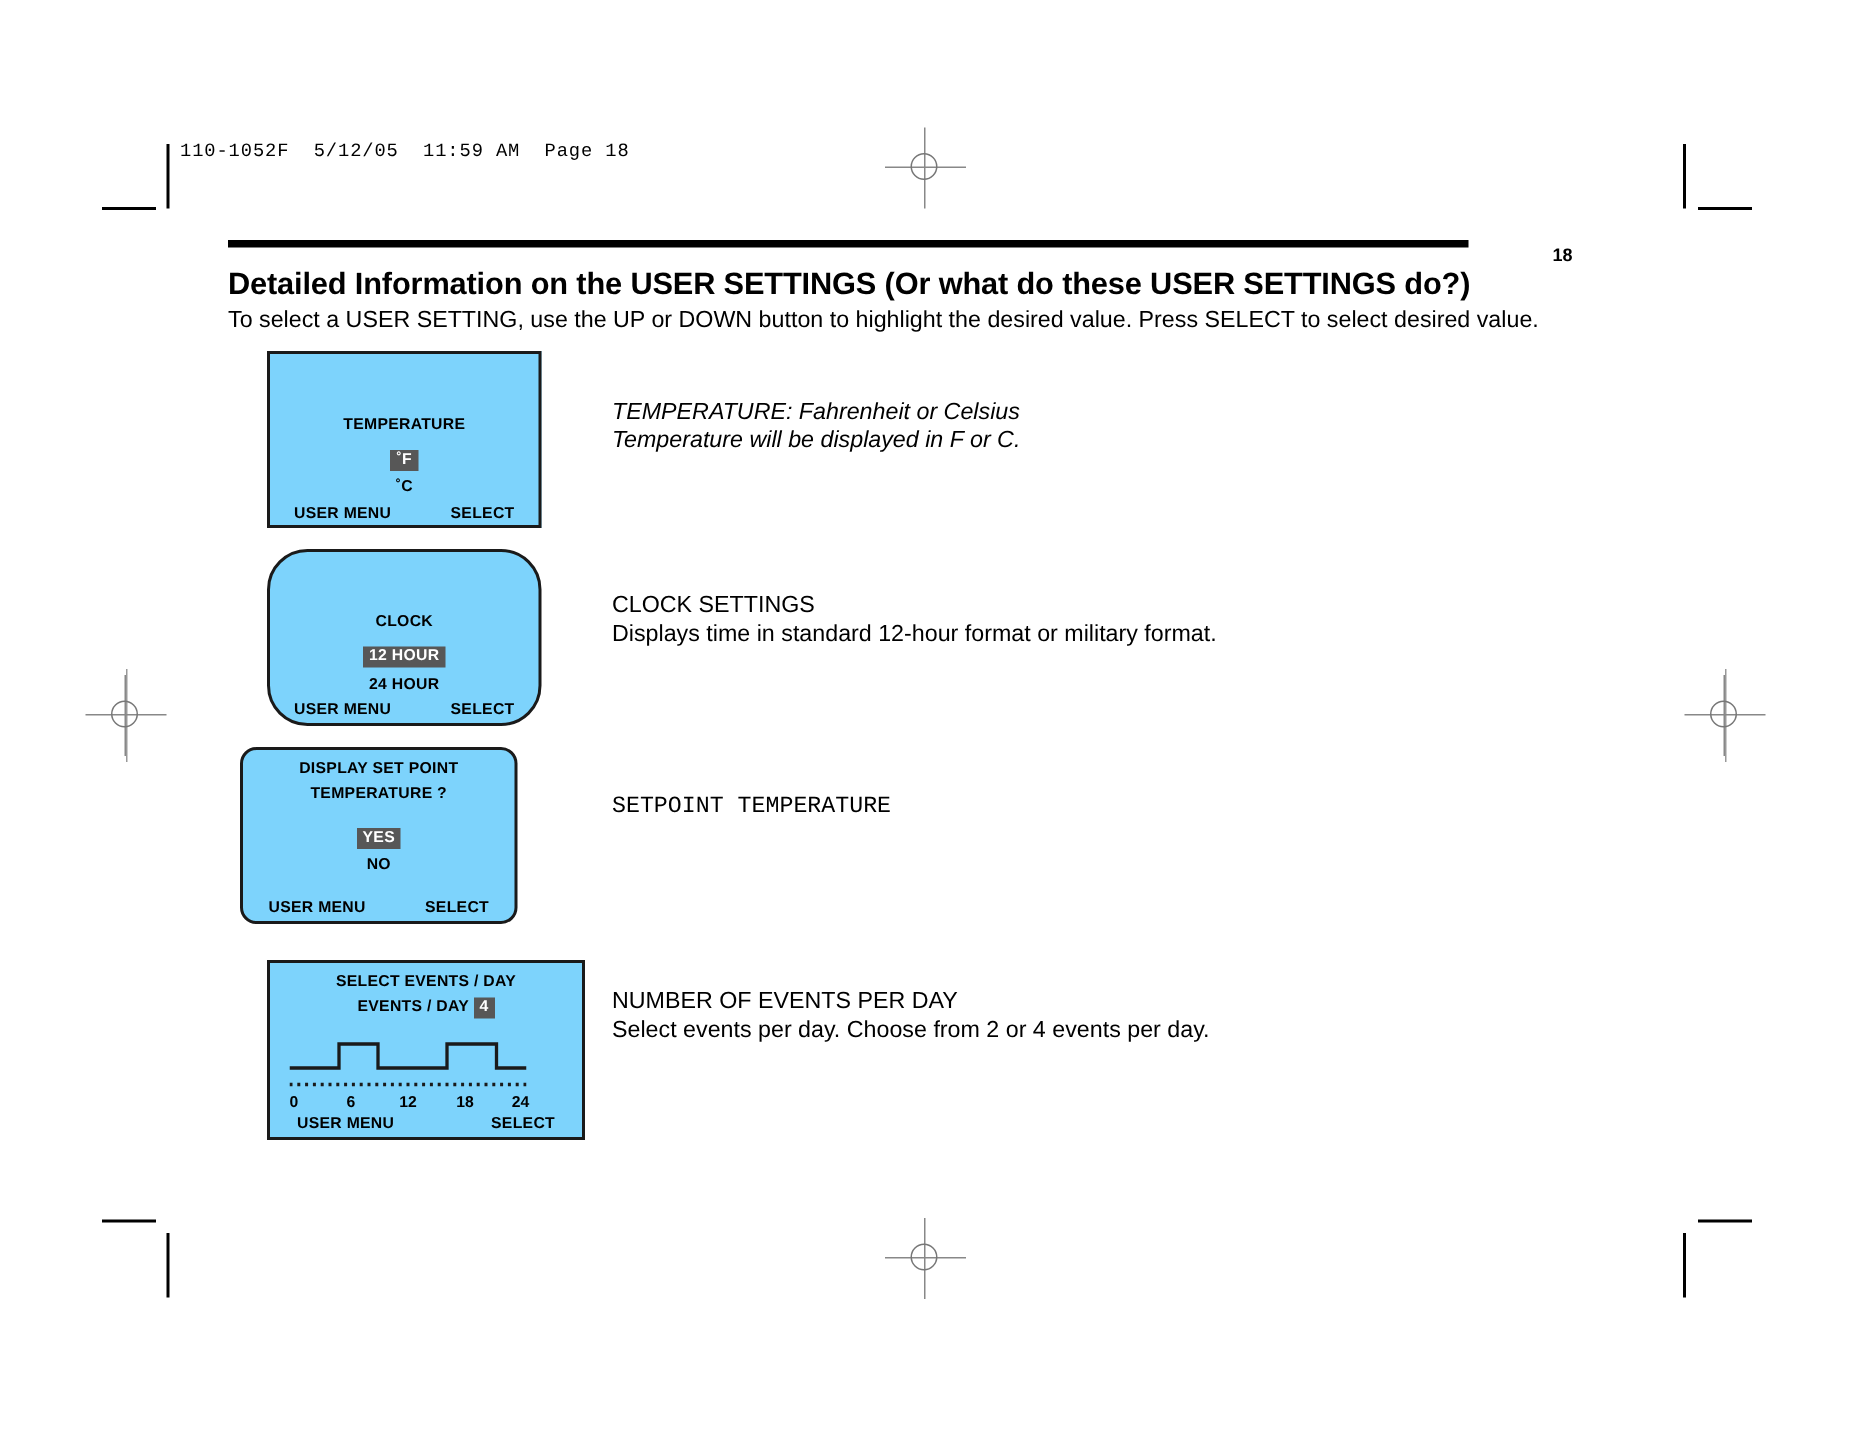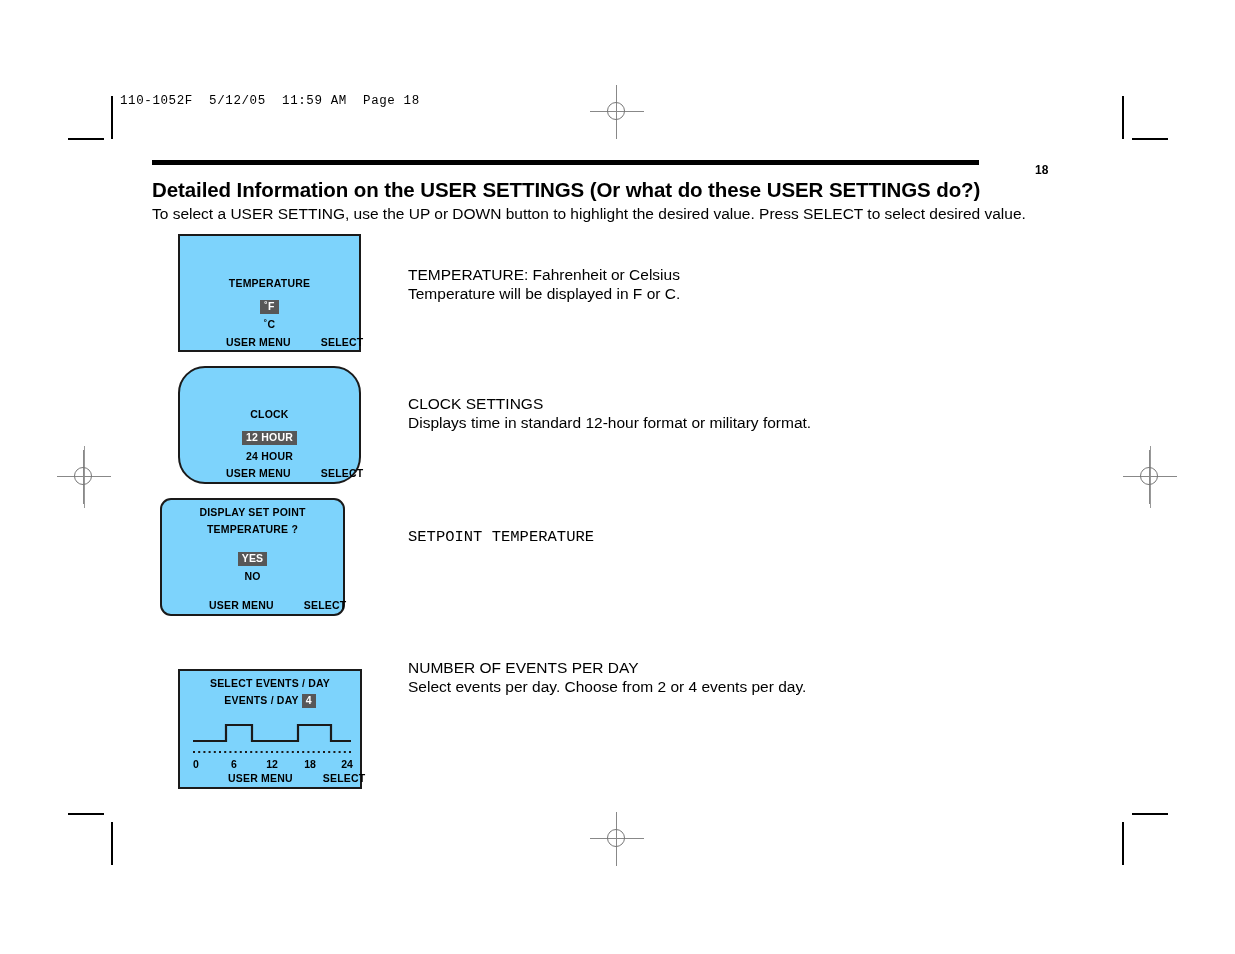--- a/index.html
+++ b/index.html
@@ -137,21 +137,21 @@
   .panel-footer {
     position: absolute;
     left: 0;
     width: 100%;
     display: flex;
     justify-content: space-between;
     box-sizing: border-box;
     font-size: 10.5px;
     letter-spacing: 0.2px;
   }
-  .panel-footer .fbtn { white-space: nowrap; margin-left: 30px; }
+  .panel-footer .fbtn { white-space: nowrap; }
 
   
   .graph-wrap {
     position: absolute;
   }
   .graph-wrap svg { display: block; }
   .axis-labels {
     position: absolute;
     display: flex;
     font-size: 10.5px;
@@ -257,21 +257,21 @@
   </div>
   <div class="opt" style="top:70px;">
     <span>NO</span>
   </div>
   <div class="panel-footer" style="top:99px; padding:0 17px 0 17px;">
     <span class="fbtn">USER MENU</span>
     <span class="fbtn">SELECT</span>
   </div>
 </div>
 
-<div class="panel" style="left:178px; top:669px; width:184px; height:120px;">
+<div class="panel" style="left:178px; top:640px; width:212px; height:120px;">
   <div class="panel-title" style="top:6px;">SELECT EVENTS / DAY</div>
   <div class="opt" style="top:23px;">
     <span>EVENTS / DAY</span>
     <span class="chip">4</span>
   </div>
 
   <div class="graph-wrap" style="left:13px; top:42px;">
     <svg width="158" height="44" viewBox="0 0 158 44">
 
       <polyline points="0,28 33,28 33,12 59,12 59,28 105,28 105,12 138,12 138,28 158,28" fill="none" stroke="#1a1a1a" stroke-width="2.2"></polyline>
@@ -287,21 +287,21 @@
     <span style="left:117px;">18</span>
     <span style="left:154px;">24</span>
   </div>
 
   <div class="panel-footer" style="top:101px; padding:0 18px 0 18px;">
     <span class="fbtn">USER MENU</span>
     <span class="fbtn">SELECT</span>
   </div>
 </div>
 
-<div class="desc" style="top:265px;">
+<div class="desc" style="top:265px;font-style:italic;">
   <span class="dline">TEMPERATURE: Fahrenheit or Celsius</span>
   <span class="dline">Temperature will be displayed in F or C.</span>
 </div>
 
 <div class="desc" style="top:394px;">
   <span class="dline">CLOCK SETTINGS</span>
   <span class="dline">Displays time in standard 12-hour format or military format.</span>
 </div>
 
 <div class="desc" style="top:528px;font-family:Liberation Mono, monospace;">

